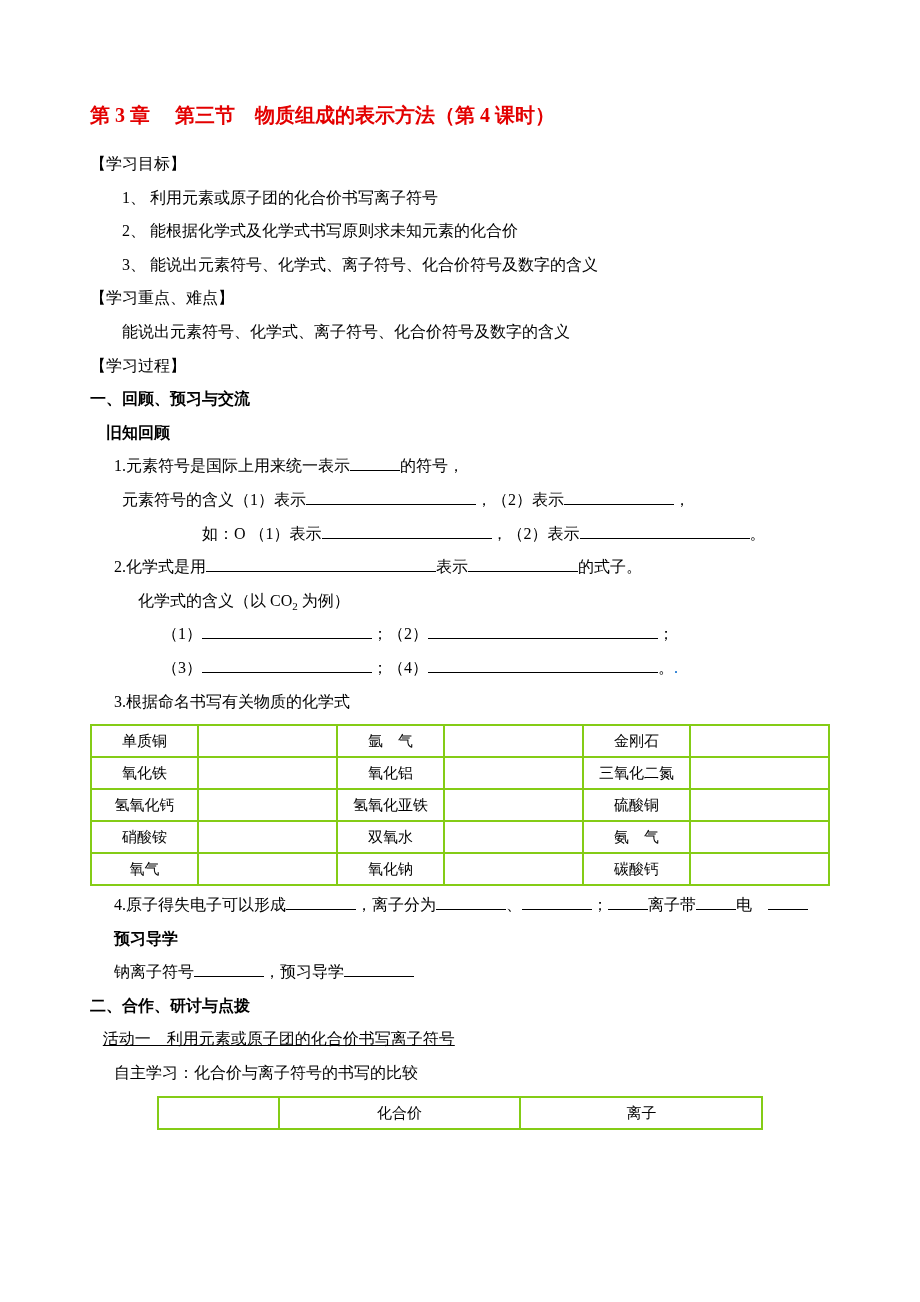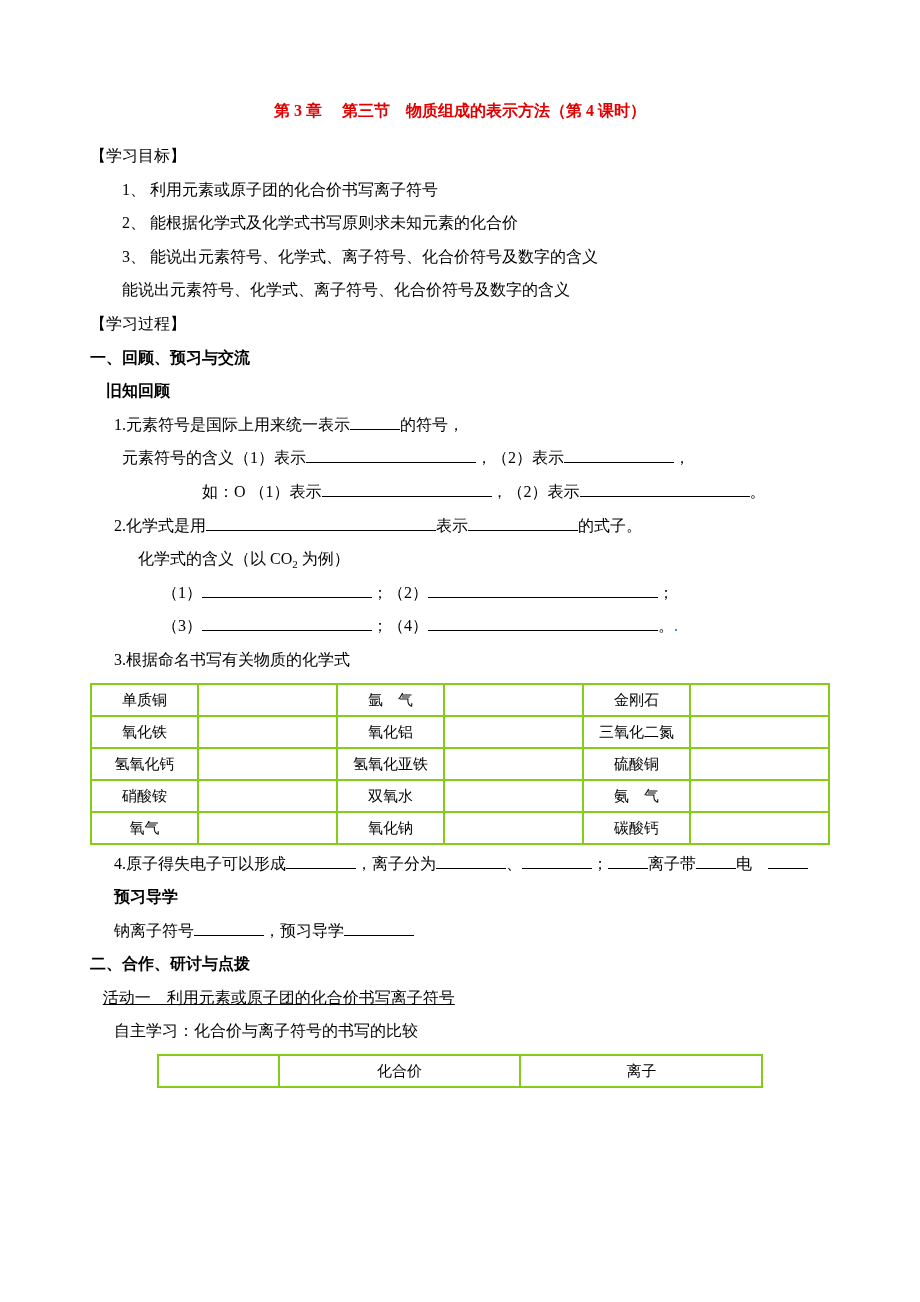--- a/index.html
+++ b/index.html
@@ -11,24 +11,23 @@
     color: #000;
     line-height: 2.0;
   }
   .page {
     width: 920px;
     min-height: 1302px;
     box-sizing: border-box;
     padding: 95px 90px 100px 90px;
   }
   .title {
-    text-align: center;
     color: #e30000;
     font-weight: bold;
-    font-size: 16px;
+    font-size: 20px;
     margin-bottom: 12px;
     font-family: "SimSun", "宋体", serif;
   }
   .para {
     margin: 0;
     line-height: 2.1;
   }
   .indent1 { padding-left: 2em; }
   .indent3 { padding-left: 7em; }
   .bold { font-weight: bold; }
@@ -94,20 +93,21 @@
 
 <div class="page">
 
   <div class="title">第 3 章　 第三节　物质组成的表示方法（第 4 课时）</div>
 
   <p class="para">【学习目标】</p>
   <p class="para indent1">1、 利用元素或原子团的化合价书写离子符号</p>
   <p class="para indent1">2、 能根据化学式及化学式书写原则求未知元素的化合价</p>
   <p class="para indent1">3、 能说出元素符号、化学式、离子符号、化合价符号及数字的含义</p>
 
+  <p class="para">【学习重点、难点】</p>
   <p class="para indent1">能说出元素符号、化学式、离子符号、化合价符号及数字的含义</p>
 
   <p class="para">【学习过程】</p>
   <p class="para bold">一、回顾、预习与交流</p>
   <p class="para bold" style="padding-left:1em;">旧知回顾</p>
 
   <p class="para" style="padding-left:1.5em;">
     <span>1.元素符号是国际上用来统一表示</span><span class="blank-short"></span><span>的符号，</span>
   </p>
   <p class="para" style="padding-left:2em;">

